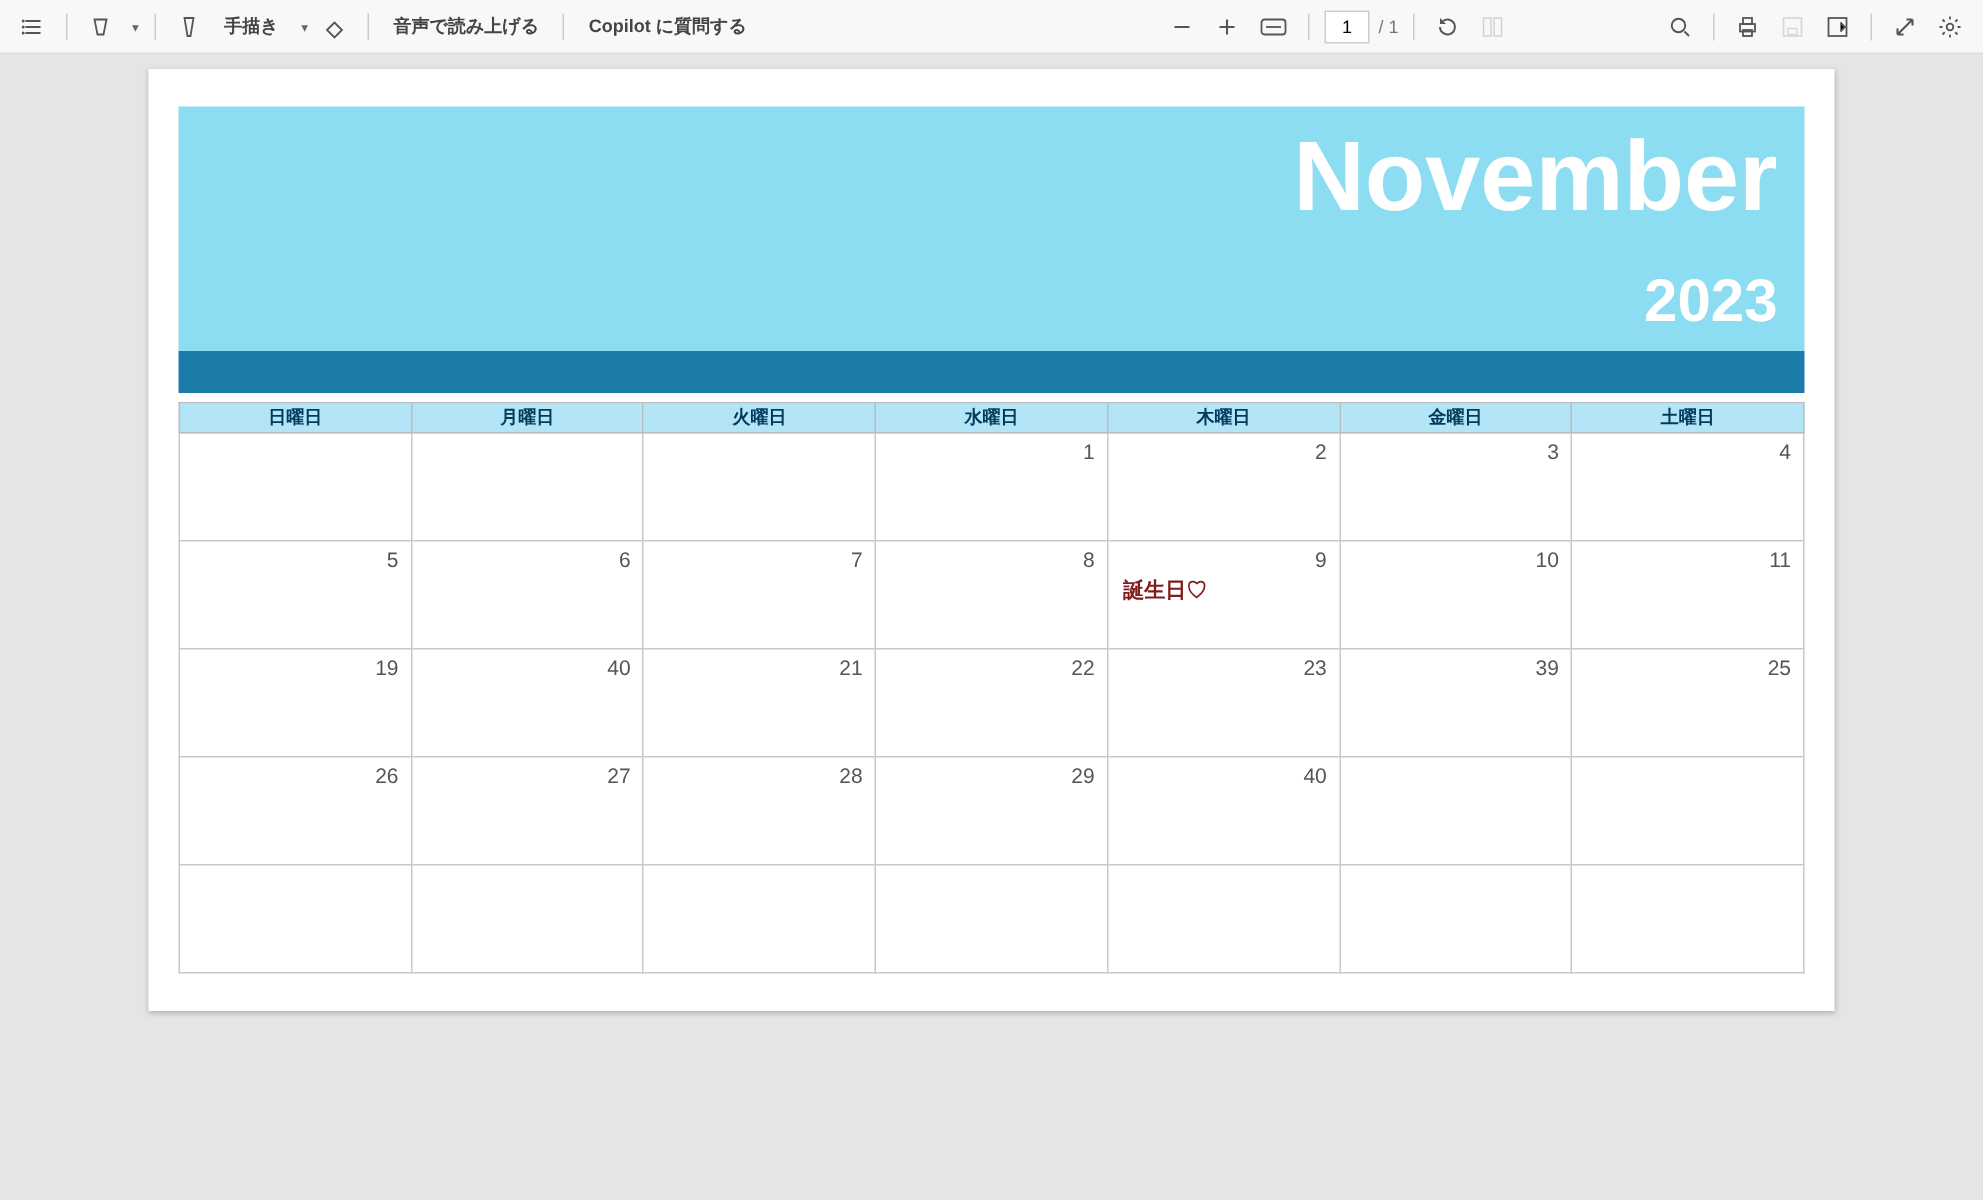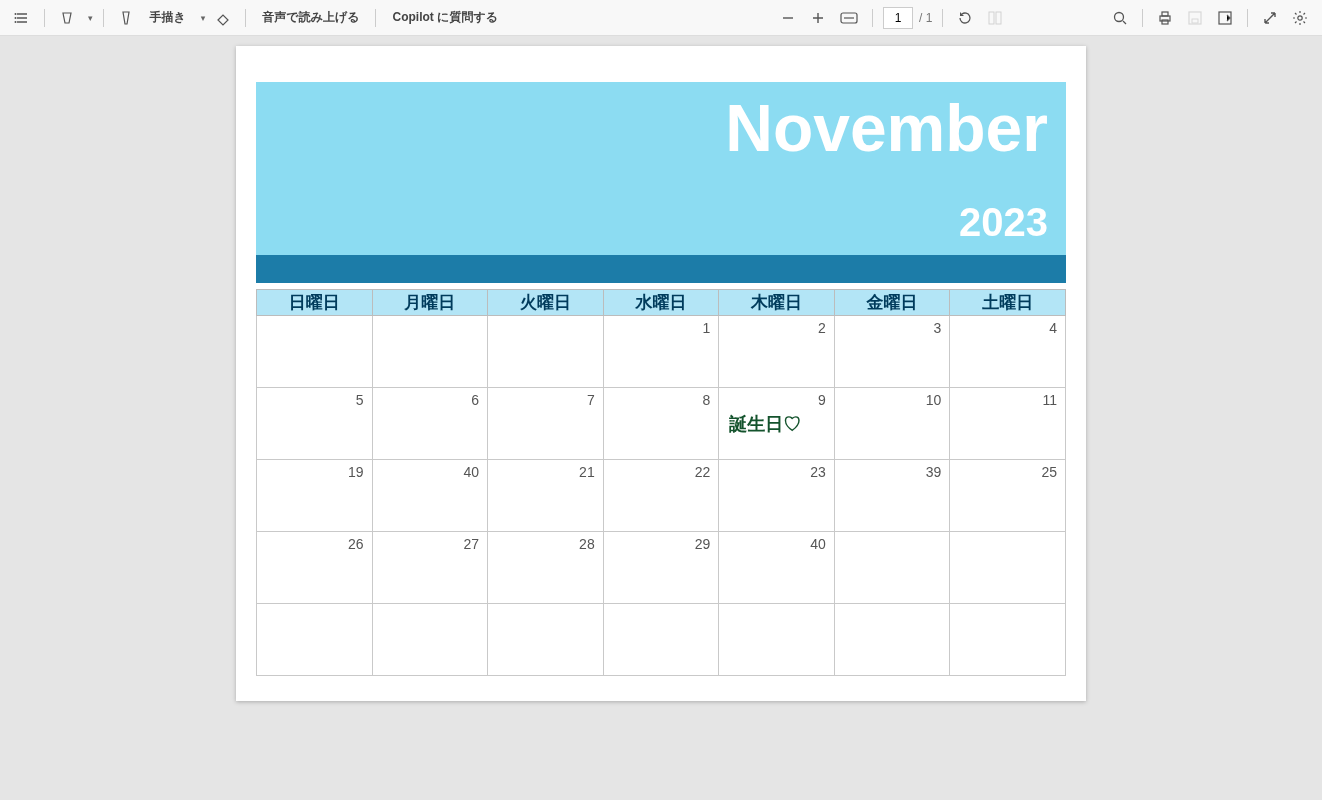--- a/index.html
+++ b/index.html
@@ -45,63 +45,63 @@
   
   .viewer {
     flex:1;
     display:flex;
     justify-content:center;
     align-items:flex-start;
     overflow:auto;
     padding-top:10px;
   }
   .page {
-    width:850px;
+    width:1124px;
     background:#fff;
     box-shadow:0 1px 4px rgba(0,0,0,.25);
-    padding:36px 20px 25px 20px;
+    padding:25px 20px 25px 20px;
   }
   .header-block {
     background:#8CDCF2;
     padding:8px 18px 10px 0;
     text-align:right;
     color:#fff;
   }
   .month { font-size:66px; font-weight:700; letter-spacing:0px; }
-  .year { font-size:40px; font-weight:700; margin-top:34px; }
+  .year { font-size:40px; font-weight:700; margin-top:24px; }
   .stripe { height:28px; background:#1C7CA8; margin-top:0px; }
   .cal {
     width:100%;
     border-collapse:collapse;
     table-layout:fixed;
     margin-top:6px;
   }
   .cal th {
     background:#B3E5F6;
     color:#003b5c;
     font-weight:600;
-    font-size:17px;
+    font-size:12px;
     padding:1px 0;
     border:1px solid #bcbcbc;
   }
   .cal td {
     border:1px solid #c9c9c9;
     height:72px;
     vertical-align:top;
     text-align:right;
     padding:4px 8px;
     font-size:14px;
     color:#555;
     position:relative;
   }
   .handwriting {
     position:absolute;
     left:10px; top:24px;
     font-family:"Segoe Script","Brush Script MT",cursive;
-    font-size:18px; color:#14532d;
+    font-size:14px; color:#7f1d1d;
     font-weight:600;
     text-align:left;
   }
 </style>
 </head>
 <body>
 
 <div class="toolbar">
   <div class="tbtn">
     <svg width="16" height="16" viewBox="0 0 16 16">

